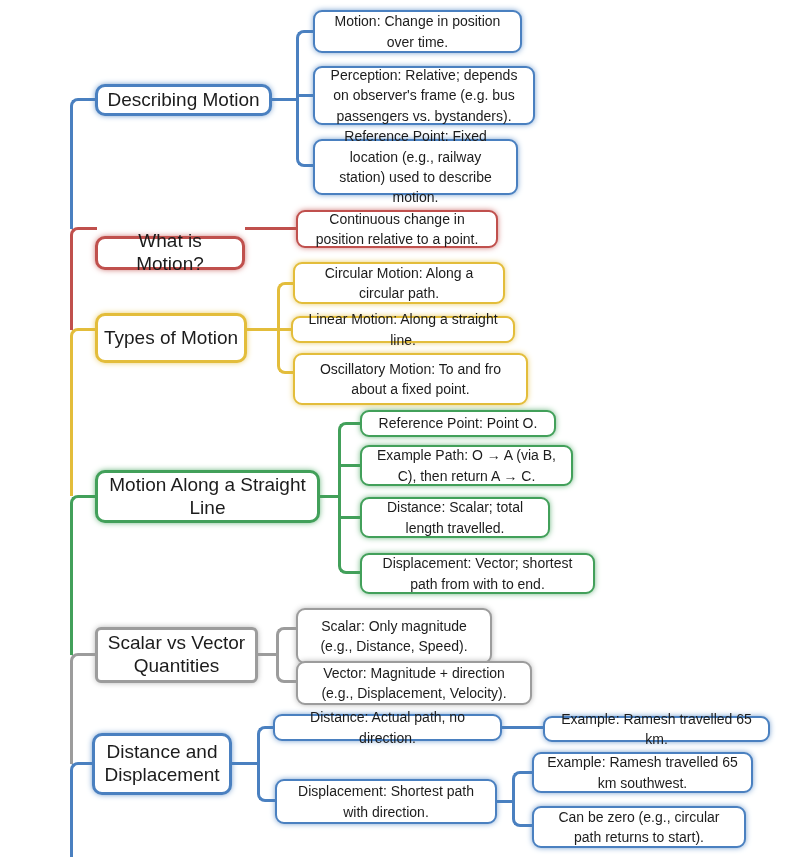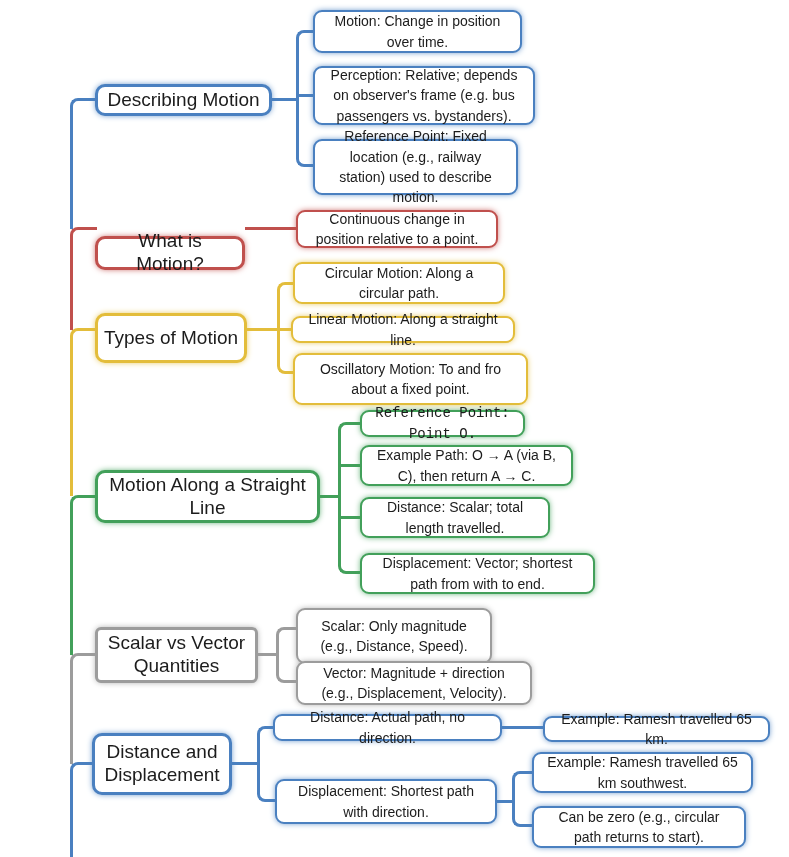--- a/index.html
+++ b/index.html
@@ -51,21 +51,21 @@
   <div class="hline" style="left: 277px; top: 328px; width: 18px; --c: #e3bd3b;"></div>
   <div class="node" style="left: 293px; top: 262px; width: 212px; height: 42px; --c: #e3bd3b;">Circular Motion: Along a circular path.</div>
   <div class="node" style="left: 284px; top: 316px; width: 224px; height: 27px; margin-left: 7px; --c: #e3bd3b;">Linear Motion: Along a straight line.</div>
   <div class="node" style="left: 293px; top: 353px; width: 235px; height: 52px; --c: #e3bd3b;">Oscillatory Motion: To and fro about a fixed point.</div>
 
   <div class="node topic" style="left: 95px; top: 470px; width: 225px; height: 53px; --c: #42a05a;">Motion Along a Straight Line</div>
   <div class="hline" style="left: 320px; top: 495px; width: 20px; --c: #42a05a;"></div>
   <div class="fork" style="left: 338px; top: 422px; width: 24px; height: 152px; --c: #42a05a;"></div>
   <div class="hline" style="left: 338px; top: 464px; width: 24px; --c: #42a05a;"></div>
   <div class="hline" style="left: 338px; top: 516px; width: 24px; --c: #42a05a;"></div>
-  <div class="node" style="left: 360px; top: 410px; width: 165px; height: 27px; font-family: Liberation Mono, monospace; --c: #42a05a;">Reference Point: Point O.</div>
+  <div class="node" style="left: 360px; top: 410px; width: 196px; height: 27px; --c: #42a05a;">Reference Point: Point O.</div>
   <div class="node" style="left: 360px; top: 445px; width: 213px; height: 41px; --c: #42a05a;">Example Path: O → A (via B, C), then return A → C.</div>
   <div class="node" style="left: 360px; top: 497px; width: 190px; height: 41px; --c: #42a05a;">Distance: Scalar; total length travelled.</div>
   <div class="node" style="left: 360px; top: 553px; width: 235px; height: 41px; --c: #42a05a;">Displacement: Vector; shortest path from with to end.</div>
 
   <div class="node topic" style="left: 95px; top: 627px; width: 163px; height: 56px; border-radius: 6px; --c: #9c9c9c;">Scalar vs Vector Quantities</div>
   <div class="hline" style="left: 258px; top: 653px; width: 20px; --c: #9c9c9c;"></div>
   <div class="fork" style="left: 276px; top: 627px; width: 22px; height: 56px; --c: #9c9c9c;"></div>
   <div class="node" style="left: 296px; top: 608px; width: 196px; height: 56px; text-align: center; --c: #9c9c9c;">Scalar: Only magnitude (e.g., Distance, Speed).</div>
   <div class="node" style="left: 296px; top: 661px; width: 236px; height: 44px; --c: #9c9c9c;">Vector: Magnitude + direction (e.g., Displacement, Velocity).</div>
 

